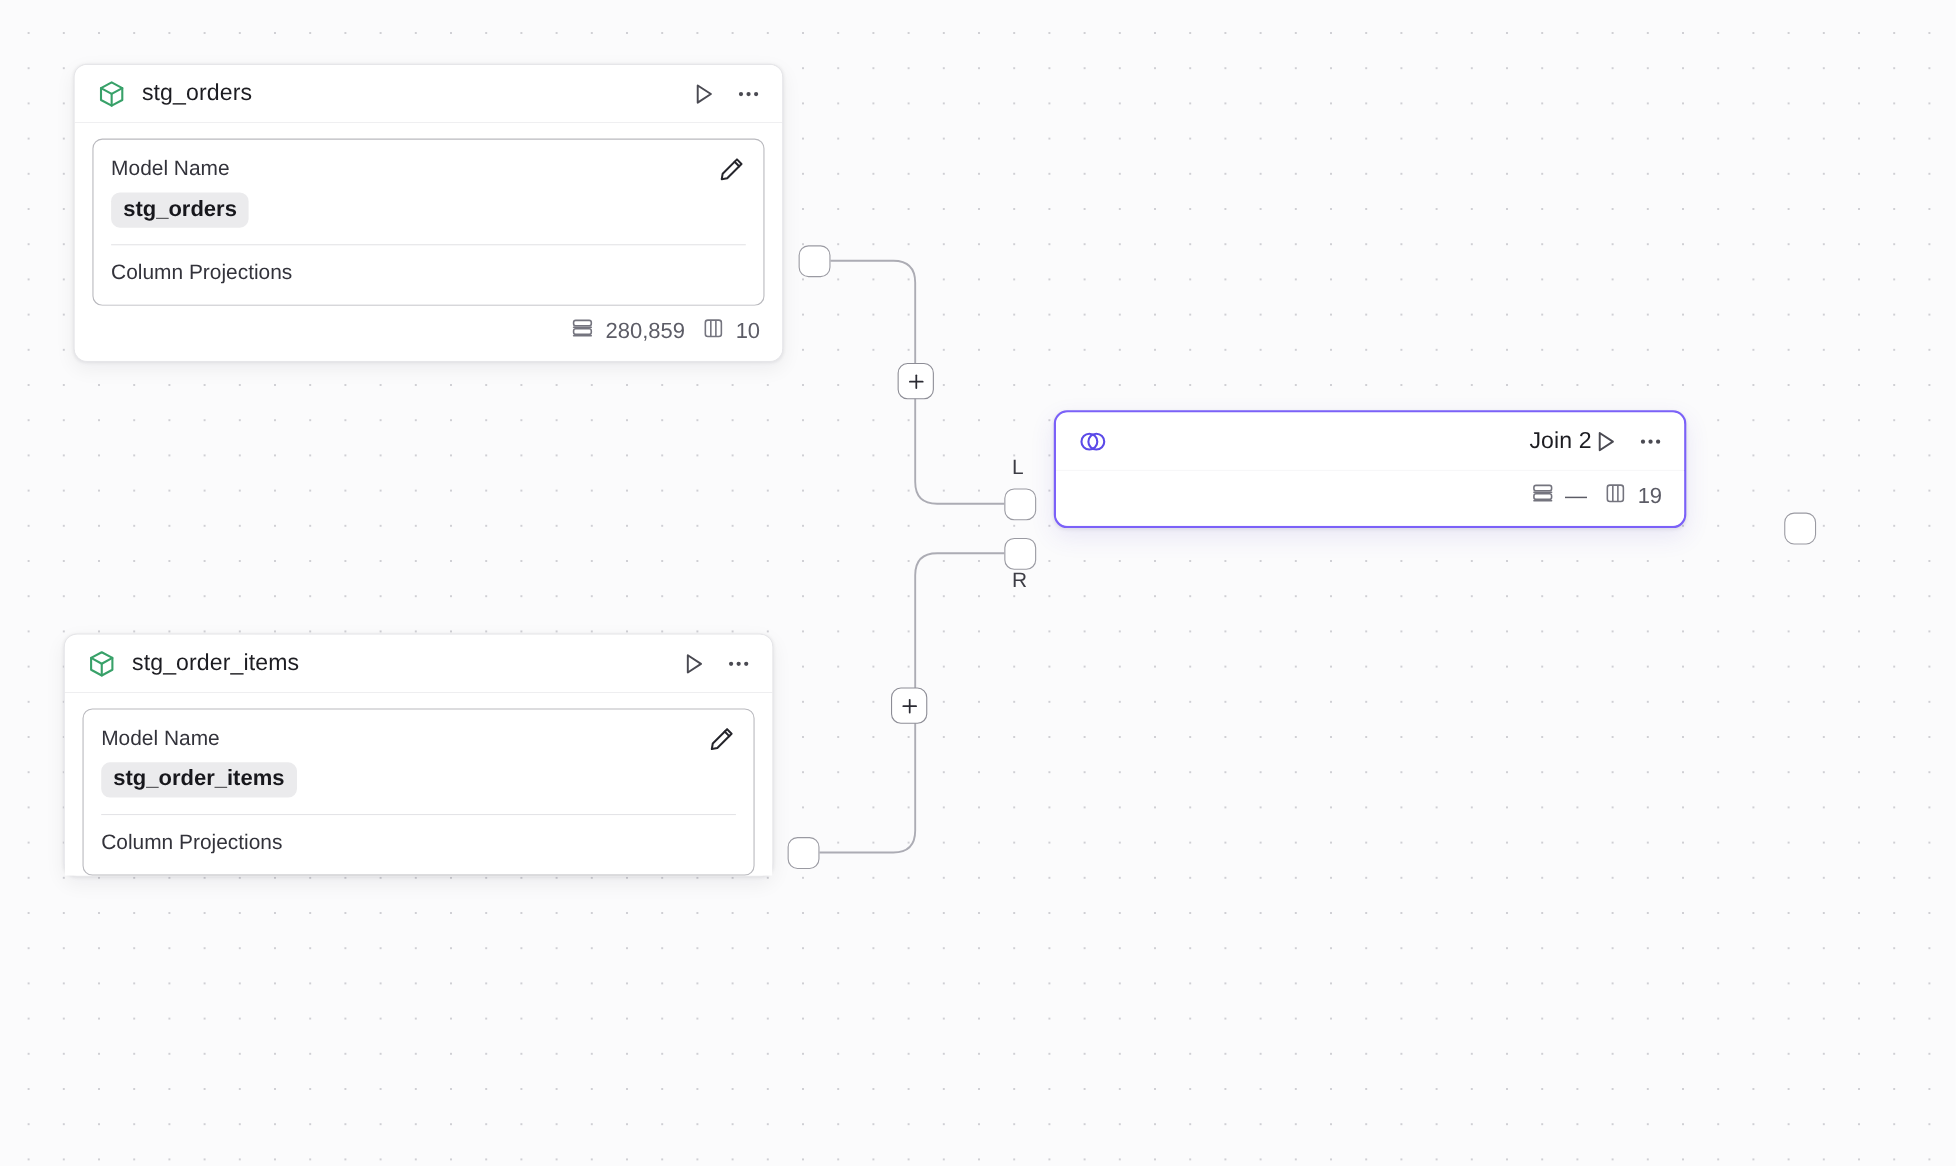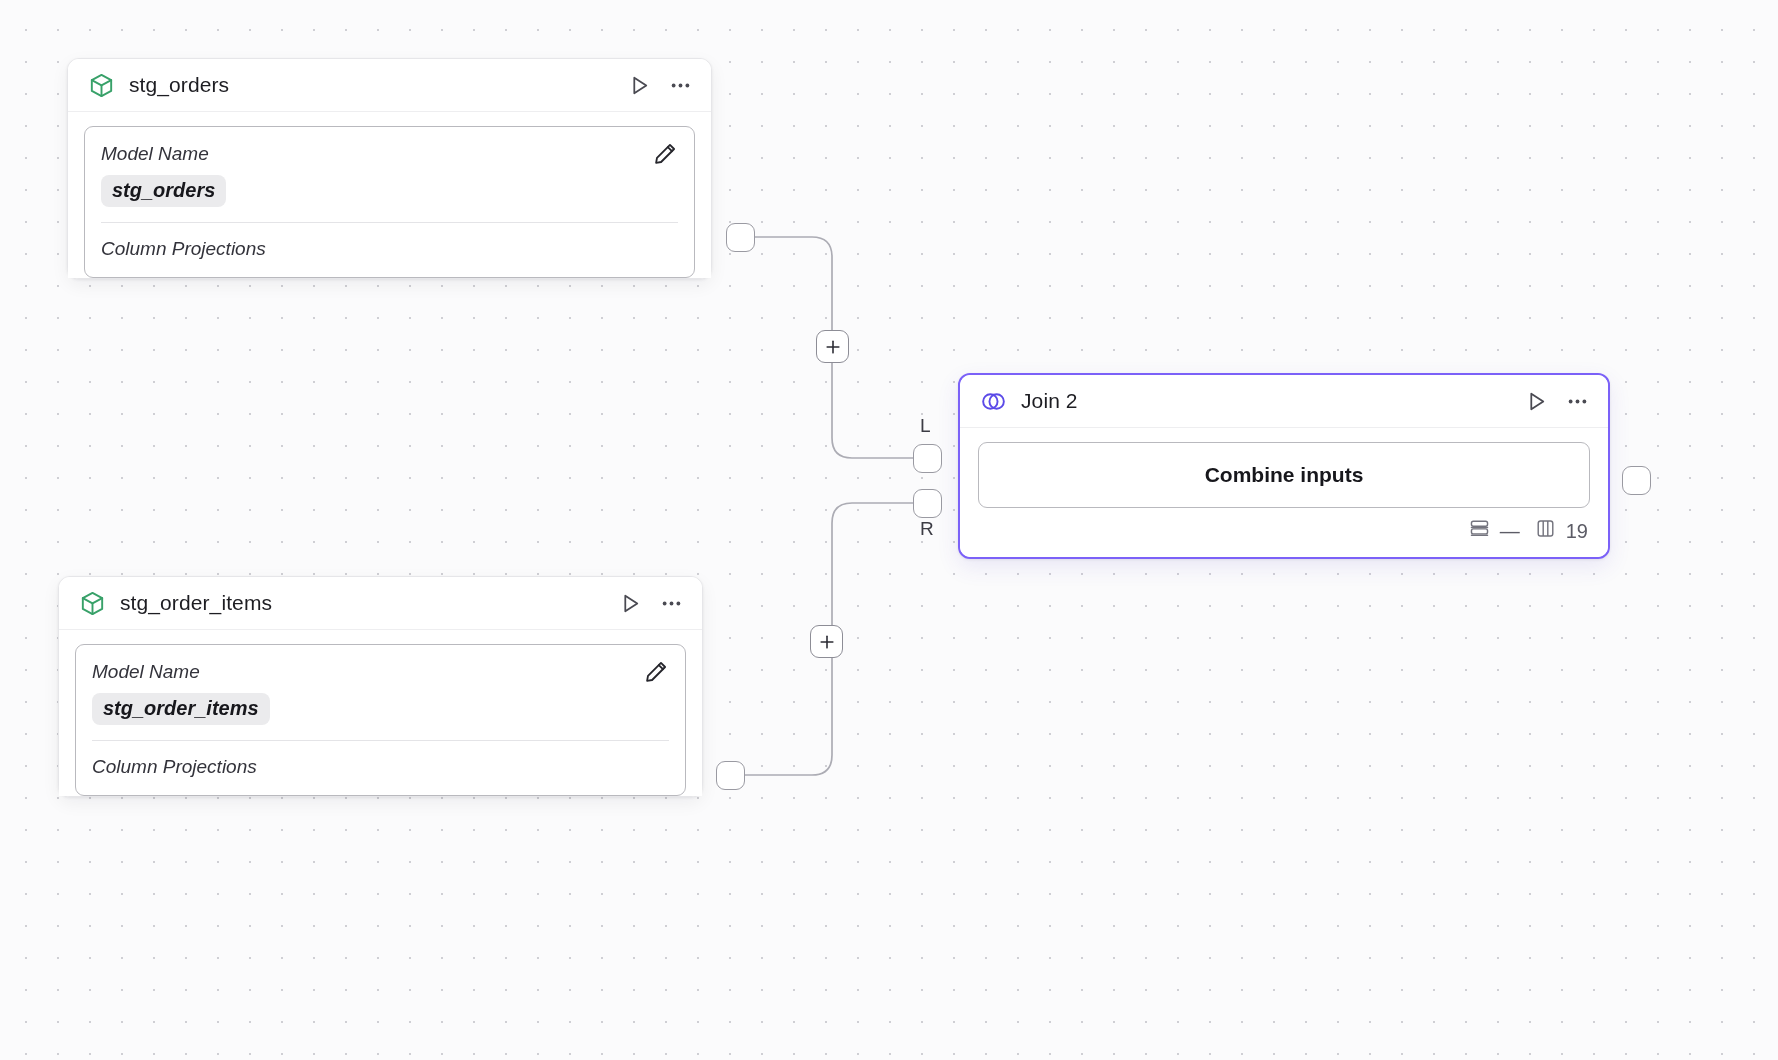--- a/index.html
+++ b/index.html
@@ -71,21 +71,20 @@
     color: #4a4a52;
   }
 
   .node-body { padding: 14px 16px 0 16px; background:#fff; }
 
   .config-card {
     border: 1px solid #b9b9be;
     border-radius: 9px;
     padding: 14px 16px 16px 16px;
     background: #fff;
-    font-style: italic;
   }
   .field-label {
     font-size: 19px;
     color: #33333b;
     line-height: 1.35;
   }
   .field-row {
     display: flex;
     align-items: flex-start;
     justify-content: space-between;
@@ -228,20 +227,43 @@
             </svg>
           </span>
         </div>
 
         <div class="divider"></div>
 
         <div class="field-label">Column Projections</div>
       </div>
     </div>
 
+    <div class="node-footer">
+      <span class="stat">
+        <span>
+          <svg width="23" height="23" viewBox="0 0 24 24" fill="none" stroke="#74747e" stroke-width="1.5">
+            <rect x="3.6" y="4.4" width="16.8" height="5.2" rx="2"></rect>
+            <rect x="3.6" y="12.4" width="16.8" height="5.2" rx="2"></rect>
+            <path d="M3.6 11 L20.4 11" stroke-linecap="round"></path>
+            <path d="M3.6 19 L20.4 19" stroke-linecap="round"></path>
+          </svg>
+        </span>
+        <span>280,859</span>
+      </span>
+      <span class="stat">
+        <span>
+          <svg width="23" height="23" viewBox="0 0 24 24" fill="none" stroke="#74747e" stroke-width="1.5">
+            <rect x="4.4" y="4.2" width="15.2" height="15.6" rx="2.4"></rect>
+            <path d="M9.6 4.2 L9.6 19.8"></path>
+            <path d="M14.4 4.2 L14.4 19.8"></path>
+          </svg>
+        </span>
+        <span>10</span>
+      </span>
+    </div>
   </div>
 
   <div class="handle" style="left:726px; top:223px;"></div>
 
   <div class="node model" style="left:58px; top:576px; width:645px;">
     <div class="node-header">
       <span class="icon-btn">
         <svg width="27" height="27" viewBox="0 0 24 24" fill="none" stroke="#38a169" stroke-width="1.7" stroke-linejoin="round" stroke-linecap="round">
           <path d="M12 2.6 L20.6 7.2 L20.6 16.8 L12 21.4 L3.4 16.8 L3.4 7.2 Z"></path>
           <path d="M3.4 7.2 L12 11.9 L20.6 7.2"></path>
@@ -283,21 +305,21 @@
         <div class="divider"></div>
 
         <div class="field-label">Column Projections</div>
       </div>
     </div>
 
   </div>
 
   <div class="handle" style="left:716px; top:761px;"></div>
 
-  <div class="node selected" style="left:958px; top:373px; width:652px;">
+  <div class="node selected" style="left:958px; top:373px; width:575px;text-align:right;">
     <div class="node-header">
       <span class="icon-btn">
         <svg width="27" height="27" viewBox="0 0 24 24" fill="none" stroke="#5b4ae8" stroke-width="1.7">
           <circle cx="9.2" cy="12" r="6.4"></circle>
           <circle cx="14.8" cy="12" r="6.4"></circle>
         </svg>
       </span>
       <span class="node-title">Join 2</span>
       <span class="hdr-actions">
         <span class="icon-btn">
@@ -308,23 +330,20 @@
         <span class="icon-btn">
           <svg width="25" height="25" viewBox="0 0 24 24" fill="#4a4a52">
             <circle cx="5.4" cy="12" r="1.85"></circle>
               <circle cx="12" cy="12" r="1.85"></circle>
               <circle cx="18.6" cy="12" r="1.85"></circle>
           </svg>
         </span>
       </span>
     </div>
 
-    <div class="node-body" style="padding:14px 18px 0 18px;">
-      <div class="combine-box">Combine inputs</div>
-    </div>
 
     <div class="node-footer">
       <span class="stat">
         <span>
           <svg width="23" height="23" viewBox="0 0 24 24" fill="none" stroke="#74747e" stroke-width="1.5">
             <rect x="3.6" y="4.4" width="16.8" height="5.2" rx="2"></rect>
             <rect x="3.6" y="12.4" width="16.8" height="5.2" rx="2"></rect>
             <path d="M3.6 11 L20.4 11" stroke-linecap="round"></path>
             <path d="M3.6 19 L20.4 19" stroke-linecap="round"></path>
           </svg>

